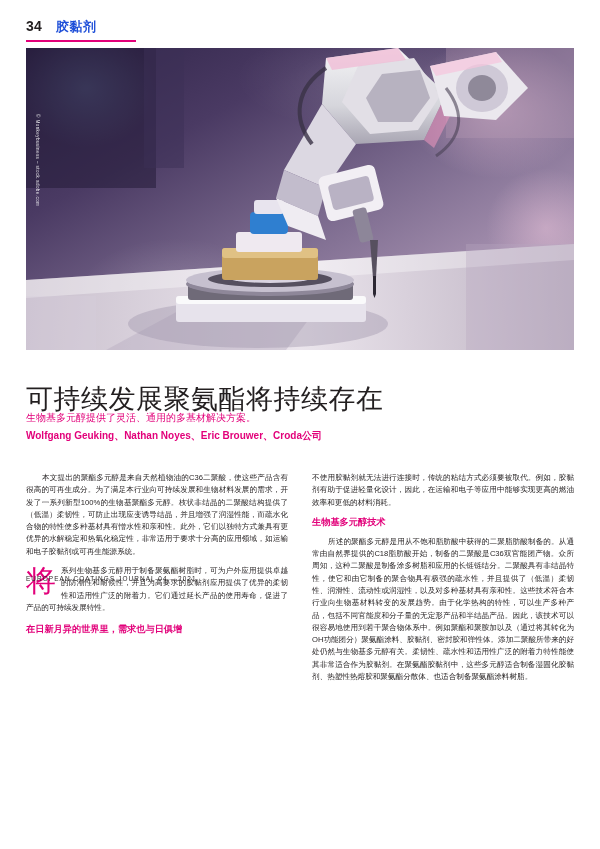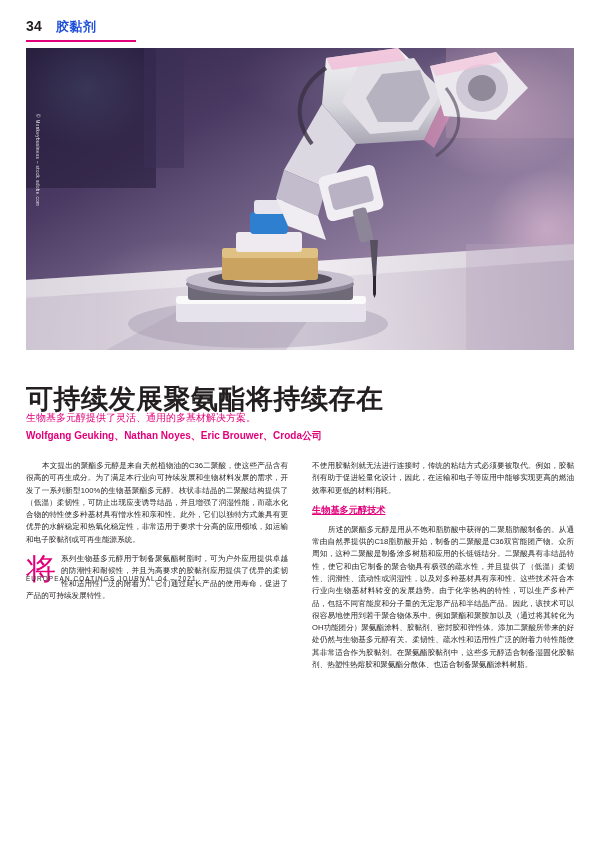--- a/index.html
+++ b/index.html
@@ -80,21 +80,21 @@
     white-space: nowrap;
   }
 
   
   .headline {
     position: absolute;
     top: 366px;
     left: 26px;
     width: 548px;
     font-size: 27px;
-    font-weight: bold;
+    font-weight: normal;
     letter-spacing: 0.5px;
     color: #231f20;
     line-height: 1.15;
   }
   .standfirst {
     position: absolute;
     top: 410px;
     left: 26px;
     width: 400px;
     font-size: 10px;
@@ -109,21 +109,21 @@
     width: 400px;
     font-size: 10px;
     font-weight: bold;
     color: #e2007a;
     line-height: 1.5;
   }
 
   
   .col {
     position: absolute;
-    top: 460px;
+    top: 472px;
     width: 262px;
     font-size: 7.6px;
     line-height: 1.62;
     text-align: justify;
     color: #231f20;
   }
   .col-left { left: 26px; }
   .col-right { left: 312px; }
 
   .col p {
@@ -131,21 +131,21 @@
   }
   .indent { text-indent: 16px; }
 
   .subhead {
     font-size: 9.2px;
     font-weight: bold;
     color: #e2007a;
     margin: 9px 0 7px 0;
     line-height: 1.4;
   }
-  .subhead.first { margin-top: 6px; text-decoration: underline; }
+  .subhead.first { margin-top: 6px; }
 
   
   .dropcap-para {
     position: relative;
     min-height: 34px;
   }
   .dropcap {
     float: left;
     font-size: 30px;
     line-height: 0.9;
@@ -281,20 +281,21 @@
 
   <h1 class="headline">可持续发展聚氨酯将持续存在</h1>
   <div class="standfirst">生物基多元醇提供了灵活、通用的多基材解决方案。</div>
   <div class="authors">Wolfgang Geuking、Nathan Noyes、Eric Brouwer、Croda公司</div>
 
   <div class="col col-left">
     <p class="indent">本文提出的聚酯多元醇是来自天然植物油的C36二聚酸，使这些产品含有很高的可再生成分。为了满足本行业向可持续发展和生物材料发展的需求，开发了一系列新型100%的生物基聚酯多元醇。枝状非结晶的二聚酸结构提供了（低温）柔韧性，可防止出现应变诱导结晶，并且增强了润湿性能，而疏水化合物的特性使多种基材具有憎水性和亲和性。此外，它们以独特方式兼具有更优异的水解稳定和热氧化稳定性，非常适用于要求十分高的应用领域，如运输和电子胶黏剂或可再生能源系统。</p>
     <p class="dropcap-para">
       <span class="dropcap">将</span><span>系列生物基多元醇用于制备聚氨酯树脂时，可为户外应用提供卓越的防潮性和耐候性，并且为高要求的胶黏剂应用提供了优异的柔韧性和适用性广泛的附着力。它们通过延长产品的使用寿命，促进了产品的可持续发展特性。</span>
     </p>
+    <h2 class="subhead">在日新月异的世界里，需求也与日俱增</h2>
   </div>
 
   <div class="col col-right">
     <p>不使用胶黏剂就无法进行连接时，传统的粘结方式必须要被取代。例如，胶黏剂有助于促进轻量化设计，因此，在运输和电子等应用中能够实现更高的燃油效率和更低的材料消耗。</p>
     <h2 class="subhead first">生物基多元醇技术</h2>
     <p class="indent">所述的聚酯多元醇是用从不饱和脂肪酸中获得的二聚脂肪酸制备的。从通常由自然界提供的C18脂肪酸开始，制备的二聚酸是C36双官能团产物。众所周知，这种二聚酸是制备涂多树脂和应用的长链链结分。二聚酸具有非结晶特性，使它和由它制备的聚合物具有极强的疏水性，并且提供了（低温）柔韧性、润滑性、流动性或润湿性，以及对多种基材具有亲和性。这些技术符合本行业向生物基材料转变的发展趋势。由于化学热构的特性，可以生产多种产品，包括不同官能度和分子量的无定形产品和半结晶产品。因此，该技术可以很容易地使用到若干聚合物体系中。例如聚酯和聚胺加以及（通过将其转化为OH功能团分）聚氨酯涂料、胶黏剂、密封胶和弹性体。添加二聚酸所带来的好处仍然与生物基多元醇有关。柔韧性、疏水性和适用性广泛的附着力特性能使其非常适合作为胶黏剂。在聚氨酯胶黏剂中，这些多元醇适合制备湿固化胶黏剂、热塑性热熔胶和聚氨酯分散体、也适合制备聚氨酯涂料树脂。</p>
   </div>
 
   <div class="footer">EUROPEAN COATINGS JOURNAL 04 – 2021</div>
 

